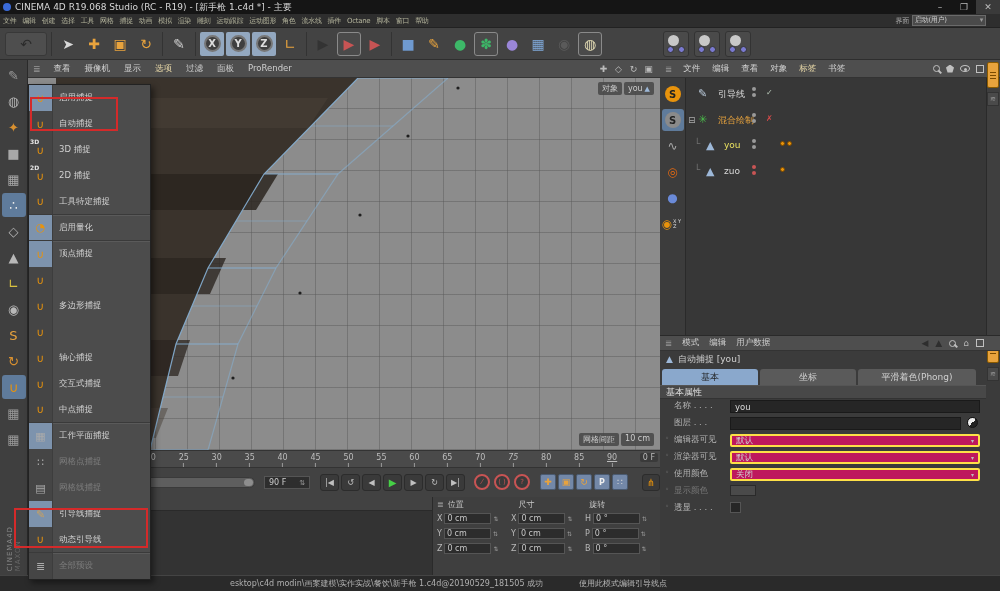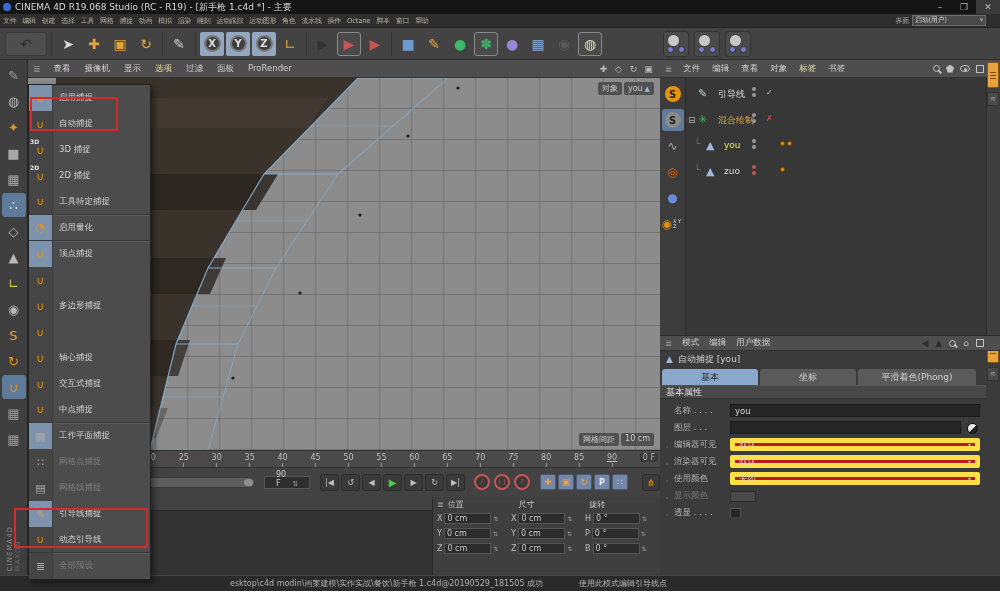--- a/index.html
+++ b/index.html
@@ -49,21 +49,21 @@
 #gridinfo{right:6px;bottom:4px;display:flex;gap:2px;font-size:8px}
 #gridinfo .chip{background:rgba(70,70,70,.85);color:#ccc;padding:1px 4px;border-radius:2px}
 
 #ruler{left:28px;top:450px;width:632px;height:18px;background:#4a4a4a;border-top:1px solid #333;border-bottom:1px solid #333}
 .tick{position:absolute;top:2px;transform:translateX(-50%);color:#bdbdbd;font-size:8px;text-align:center}
 .tick i{display:block;width:1px;height:4px;background:#9a9a9a;margin:1px auto 0;font-style:normal}
 #zero-f{position:absolute;right:2px;top:2px;background:#3a3a3a;color:#bbb;font-size:8px;padding:0 3px;border-radius:2px}
 #transport{left:28px;top:468px;width:632px;height:29px;background:#424242;display:flex;align-items:center}
 #scrub{position:absolute;left:77px;top:9px;width:150px;height:11px;background:#5e5e5e;border-radius:6px;border:1px solid #3a3a3a}
 #scrub .hd{position:absolute;right:1px;top:1px;width:9px;height:7px;border-radius:4px;background:#8e8e8e}
-#framebox{position:absolute;left:236px;top:8px;width:46px;height:13px;background:#2e2e2e;border:1px solid #555;color:#ccc;font-size:8px;display:flex;align-items:flex-end;padding:0 11px}
+#framebox{position:absolute;left:236px;top:8px;width:46px;height:13px;background:#2e2e2e;border:1px solid #555;color:#ccc;font-size:8px;display:flex;align-items:center;padding:0 4px}
 #framebox .st{margin-left:auto;font-size:7px;color:#999}
 #tr-buttons{position:absolute;left:292px;top:6px;display:flex;gap:2px}
 .trb{width:19px;height:17px;background:#3a3a3a;border:1px solid #2c2c2c;border-radius:3px;color:#c0c0c0;font-size:8px;display:flex;align-items:center;justify-content:center}
 .trb.play{color:#46d046;font-size:10px}
 #tr-red{position:absolute;left:446px;top:6px;display:flex;gap:4px}
 .redb{width:16px;height:16px;border-radius:50%;border:2px solid #c85454;color:#c85454;font-size:7px;display:flex;align-items:center;justify-content:center;background:#3a3a3a}
 #tr-tog{position:absolute;left:512px;top:6px;display:flex;gap:2px}
 .togb{width:16px;height:16px;background:#7388a8;border:1px solid #4a5a70;border-radius:2px;color:#e8a33d;font-size:9px;display:flex;align-items:center;justify-content:center}
 .togb.p{color:#eee;font-size:8px;font-weight:bold}
 .togb.dots{color:#d8d8d8}
@@ -125,26 +125,26 @@
 #am-menu .ham{color:#999;margin:0 5px}
 .am-mi{padding:0 5px;color:#cfcfcf}
 #am-icons{margin-left:auto;display:flex;gap:7px;margin-right:16px;color:#2e2e2e;font-size:9px;align-items:center}
 #am-icons .lt{color:#b8b8b8}
 #am-title{left:660px;top:351px;width:326px;height:16px;background:#3b3b3b;display:flex;align-items:center;font-size:9px;color:#d0d0d0}
 #am-title .poly{color:#9db8d8;margin:0 5px 0 6px}
 #am-tabs{left:660px;top:367px;width:326px;height:18px;display:flex;gap:2px;padding:2px 2px 0 2px;background:#3b3b3b}
 .am-tab{height:16px;border-radius:3px 3px 0 0;display:flex;align-items:center;justify-content:center;font-size:9px;background:#5a5a5a;color:#d0d0d0}
 .am-tab.sel{background:#8aa8cc;color:#1e1e1e}
 #am-sect{left:660px;top:385px;width:326px;height:14px;background:#484848;border-top:1px solid #555;border-bottom:1px solid #333;display:flex;align-items:center;font-size:9px;color:#e0e0e0;padding-left:6px}
-.am-row{position:absolute;left:660px;width:326px;height:17px;display:flex;align-items:flex-end;font-size:8.5px;color:#b4b4b4}
+.am-row{position:absolute;left:660px;width:326px;height:17px;display:flex;align-items:flex-start;font-size:8.5px;color:#b4b4b4}
 .am-row .mini{width:14px;text-align:center;color:#8a8a8a;font-size:7px}
 .am-row .lbl{width:56px;white-space:nowrap;overflow:hidden}
 .am-row .lbl.dis{color:#757575}
 .fld-dark{flex:1;height:13px;background:#262626;border:1px solid #1a1a1a;color:#d8d8d8;display:flex;align-items:center;padding:0 4px;margin-right:6px}
-.fld-drop{flex:1;height:13px;background:#b91c1c;border:5px solid #fde047;border-radius:2px;color:#d0d0d0;display:flex;align-items:center;padding:0 4px;margin-right:6px}
+.fld-drop{flex:1;height:13px;background:#be185d;border:2px solid #fde047;border-radius:2px;color:#d0d0d0;display:flex;align-items:center;padding:0 4px;margin-right:6px}
 .fld-drop .arr{margin-left:auto;font-size:6px;color:#bbb}
 .layer-ico{width:11px;height:11px;border-radius:50%;background:linear-gradient(135deg,#eee 50%,#222 50%);border:1px solid #111;margin-right:4px}
 .swatch{width:26px;height:11px;background:#4a4a4a;border:1px solid #2a2a2a}
 .chk{width:11px;height:11px;background:#262626;border:1px solid #555}
 #am-empty{left:660px;top:517px;width:340px;height:58px;background:#3b3b3b}
 
 #statusbar{left:0;top:575px;width:1000px;height:16px;background:#2a2a2a;border-top:1px solid #444;display:flex;align-items:center;font-size:8px;color:#b0b0b0}
 #status-path{margin-left:230px;white-space:nowrap}
 #status-hint{margin-left:36px;white-space:nowrap;color:#b8b8b8}
 

